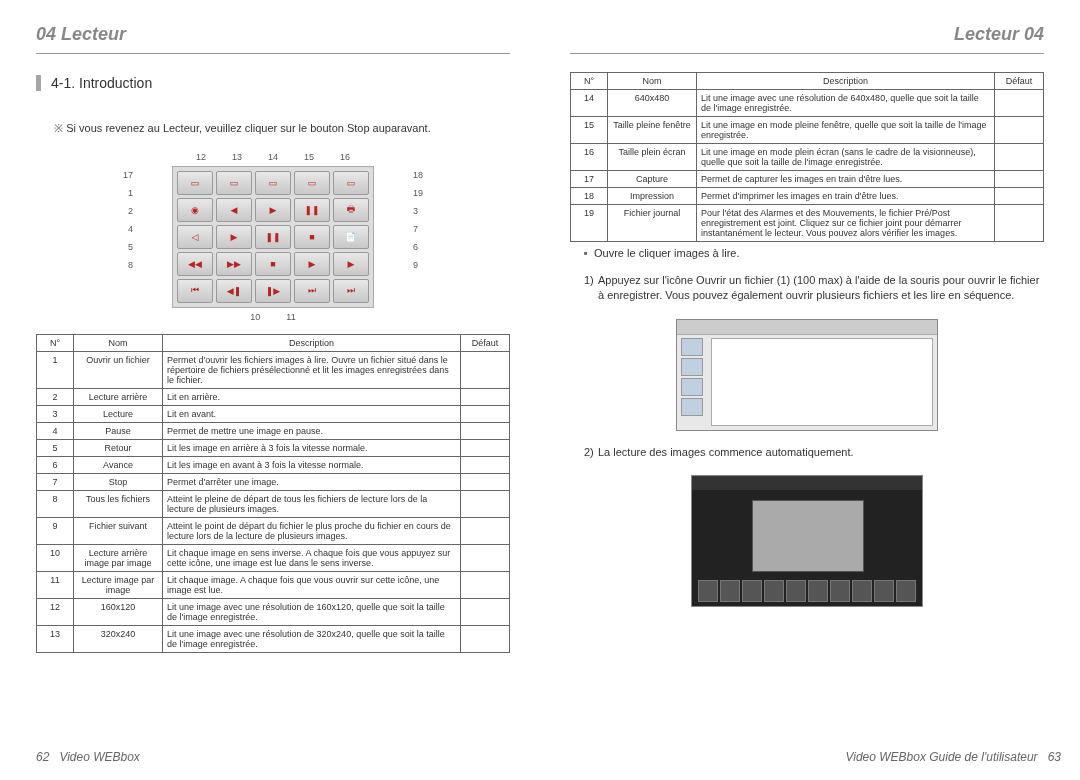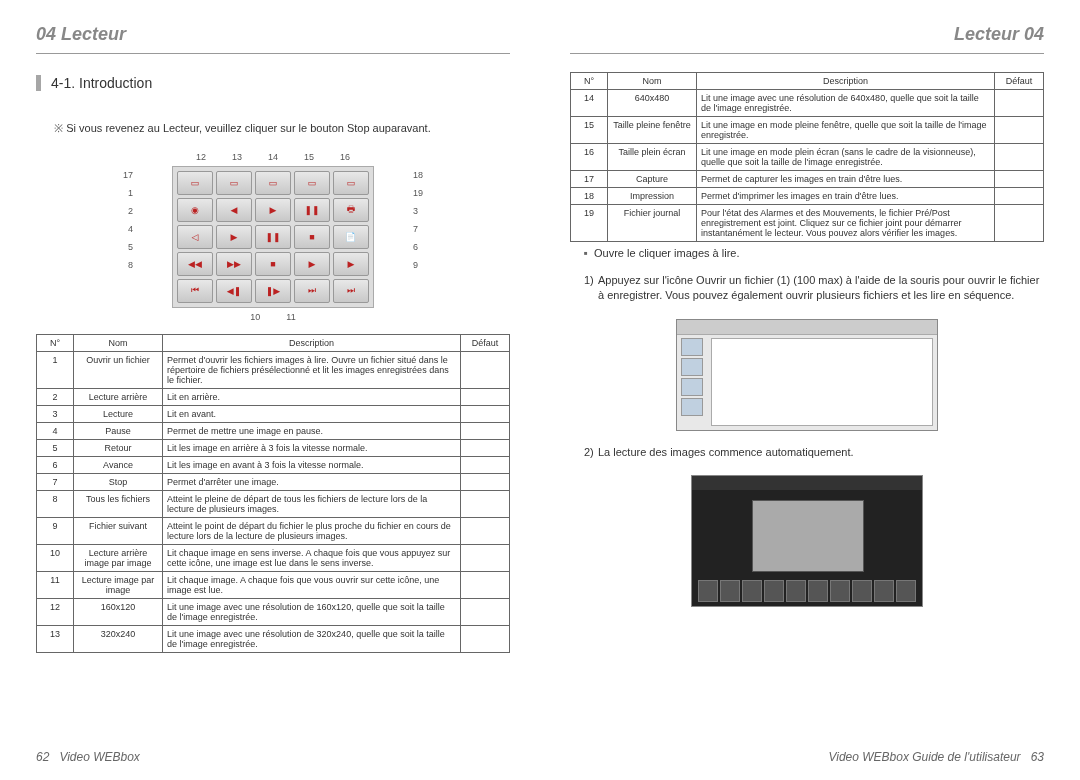--- a/index.html
+++ b/index.html
@@ -113,21 +113,21 @@
   table.desc th { font-weight: normal; text-align:center; }
   table.desc td.n, table.desc td.nom { text-align:center; }
   .footer {
     position: absolute;
     bottom: 16px;
     font-size: 12px;
     font-style: italic;
     color: #666;
   }
   .footer.left { left: 36px; }
-  .footer.right { right: 36px; text-align:right; }
+  .footer.right { right: 19px; text-align:right; }
   .ss {
     margin: 10px auto;
     border: 1px solid #888;
     background:#e8e8e8;
   }
   .ss1 { width: 260px; height: 110px; position:relative; }
   .ss1 .bar { height:14px; background:#ccc; border-bottom:1px solid #aaa; }
   .ss1 .side { position:absolute; left:4px; top:18px; width:24px; }
   .ss1 .side div { width:20px;height:16px;background:#c0d0e0;border:1px solid #999;margin-bottom:2px;}
   .ss1 .body { position:absolute; left:34px; right:4px; top:18px; bottom:4px; background:#fff; border:1px solid #aaa;}

